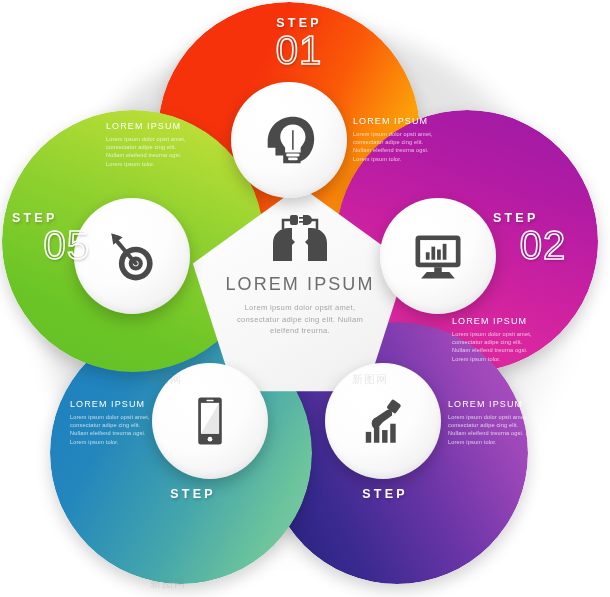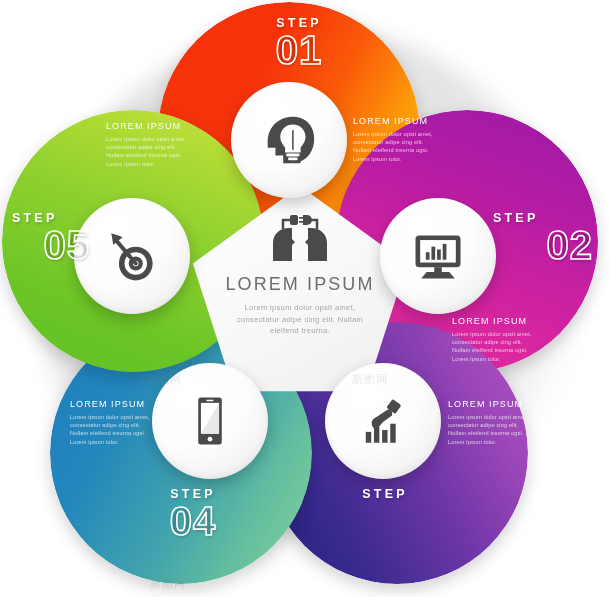--- a/index.html
+++ b/index.html
@@ -99,21 +99,21 @@
     font-size: 12.5px;
     letter-spacing: 3.2px;
     line-height: 13px;
     font-weight: 700;
   }
   .stepnum .num {
     display: block;
     font-size: 40px;
     line-height: 40px;
     letter-spacing: 1px;
-    font-weight: 700;
+    font-weight: 400;
     -webkit-text-stroke: 1.6px #ffffff;
     color: transparent;
   }
 
   
   .petaltext {
     position: absolute;
     width: 86px;
   }
   .petaltext .t {
@@ -247,30 +247,29 @@
     </svg>
   </div>
 
   <div class="stepnum" style="left:249px; top:17px; width:100px;">
     <span class="lbl">STEP</span>
     <span class="num">01</span>
   </div>
 
   <div class="stepnum" style="left:493px; top:212px; width:100px; text-align:left;">
     <span class="lbl" style="text-align:left;">STEP</span>
-    <span class="num" style="text-align:right;">02</span>
+    <span class="num" style="text-align:center;">02</span>
   </div>
 
   <div class="stepnum" style="left:335px; top:488px; width:100px;">
     <span class="lbl">STEP</span>
   </div>
 
   <div class="stepnum" style="left:143px; top:488px; width:100px;">
     <span class="lbl">STEP</span>
-    <span class="num">04</span>
   </div>
 
   <div class="stepnum" style="left:12px; top:212px; width:78px; text-align:left;">
     <span class="lbl" style="text-align:left;">STEP</span>
     <span class="num" style="text-align:right;">05</span>
   </div>
 
   <div class="petaltext right" style="left:353px; top:115px; color:#ffffff;">
     <div class="t">LOREM IPSUM</div>
     <div class="b" style="color:rgba(255,255,255,0.72);">Lorem ipsum dolor opsit amet, consectatur adipe cing elit. Nullam eleifend treurna ogsi. Lorem ipsum tolor.</div>

